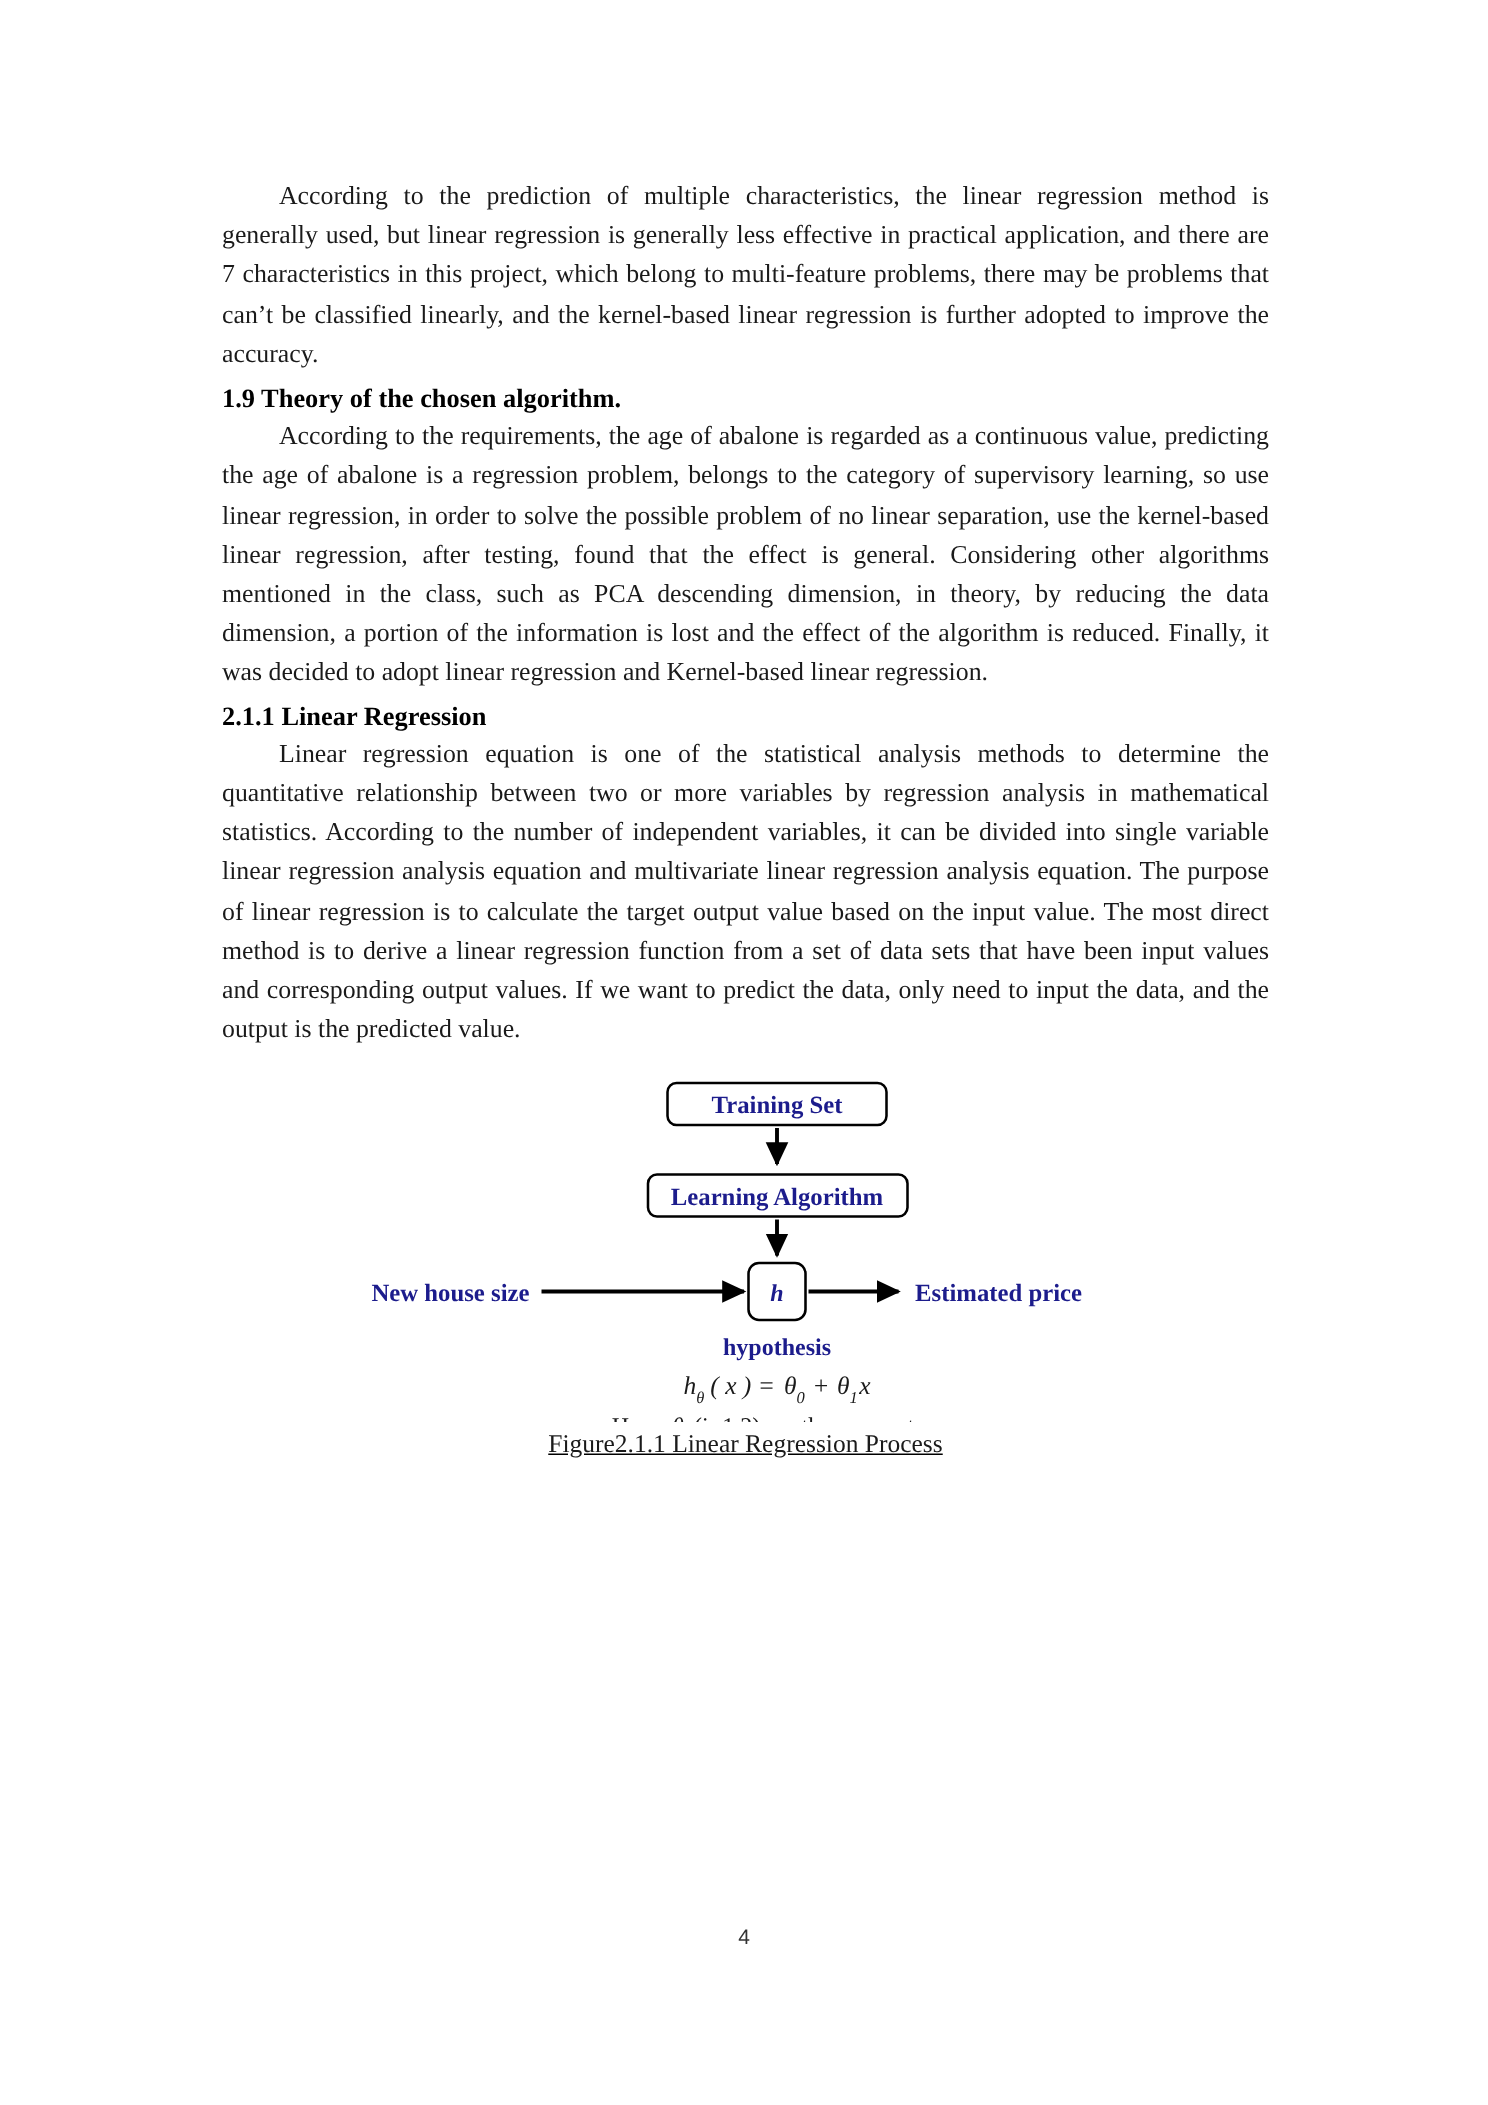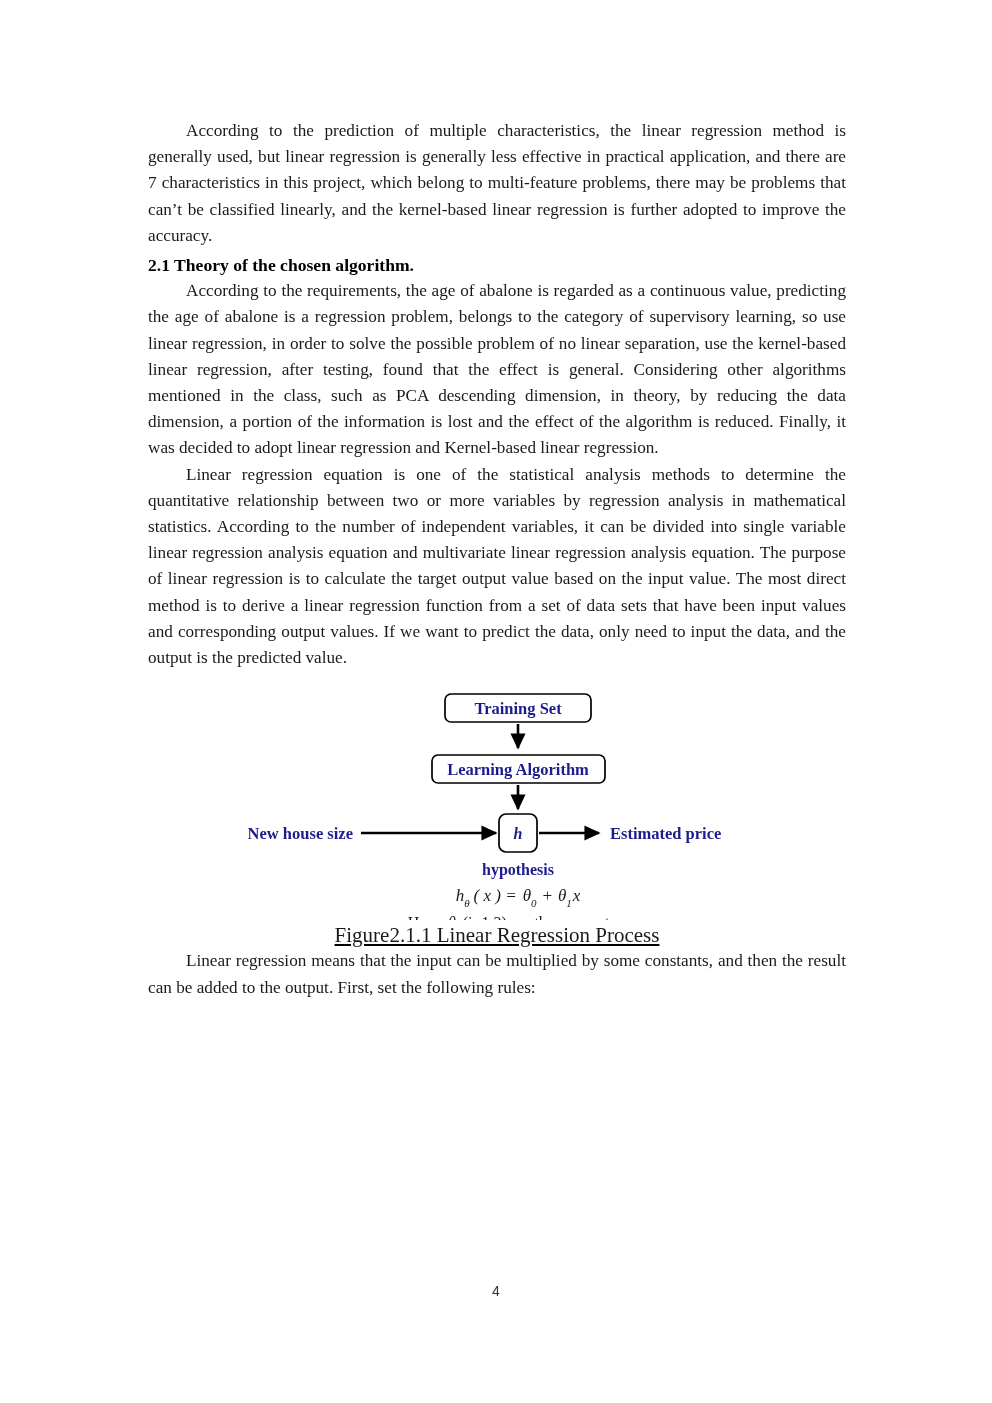--- a/index.html
+++ b/index.html
@@ -64,21 +64,21 @@
   .diagram {
     position: relative;
     width: 698px;
     height: 235px;
   }
   .diagram svg { display: block; }
 
   .fig-caption {
     margin-top: 2px;
     text-align: center;
-    font-size: 21px;
+    font-size: 17px;
     line-height: 26.2px;
     color: #1a1a1a;
   }
 
   .page-number {
     position: absolute;
     left: 0;
     top: 1283px;
     width: 992px;
     text-align: center;
@@ -89,25 +89,26 @@
 </style>
 </head>
 <body>
 
 <div class="page">
 
   <div class="content">
 
     <p class="body-text">According to the prediction of multiple characteristics, the linear regression method is generally used, but linear regression is generally less effective in practical application, and there are 7 characteristics in this project, which belong to multi-feature problems, there may be problems that can’t be classified linearly, and the kernel-based linear regression is further adopted to improve the accuracy.</p>
 
-    <h2 class="heading">2.1 Theory of the chosen algorithm.</h2>
+    <h2 class="heading">1.9 Theory of the chosen algorithm.</h2>
 
 
     <p class="body-text">According to the requirements, the age of abalone is regarded as a continuous value, predicting the age of abalone is a regression problem, belongs to the category of supervisory learning, so use linear regression, in order to solve the possible problem of no linear separation, use the kernel-based linear regression, after testing, found that the effect is general. Considering other algorithms mentioned in the class, such as PCA descending dimension, in theory, by reducing the data dimension, a portion of the information is lost and the effect of the algorithm is reduced. Finally, it was decided to adopt linear regression and Kernel-based linear regression.</p>
 
+    <h3 class="subheading">2.1.1 Linear Regression</h3>
 
     <p class="body-text">Linear regression equation is one of the statistical analysis methods to determine the quantitative relationship between two or more variables by regression analysis in mathematical statistics. According to the number of independent variables, it can be divided into single variable linear regression analysis equation and multivariate linear regression analysis equation. The purpose of linear regression is to calculate the target output value based on the input value. The most direct method is to derive a linear regression function from a set of data sets that have been input values and corresponding output values. If we want to predict the data, only need to input the data, and the output is the predicted value.</p>
 
     <div class="figure-block">
 
       <div class="diagram">
         <svg width="698" height="235" viewBox="0 0 698 235">
           <defs>
             <marker id="arrowhead" markerWidth="7" markerHeight="7" refX="5.6" refY="3.1" orient="auto" markerUnits="strokeWidth">
               <path d="M0,0.2 L6.2,3.1 L0,6.0 z" fill="#000000"></path>
@@ -145,19 +146,18 @@
             <text x="370" y="243" text-anchor="middle" font-family="'Liberation Serif', serif" font-size="16" fill="#1a1a1a">
               <tspan>Here,</tspan><tspan dx="5" font-style="italic">θ</tspan><tspan baseline-shift="sub" font-size="10.5" font-style="italic">i</tspan><tspan dx="4">(i=1,2) are the parameters</tspan>
             </text>
           </g>
         </svg>
       </div>
 
       <div class="fig-caption">Figure2.1.1 Linear Regression Process</div>
     </div>
 
-    <p class="body-text">Linear regression means that the input can be multiplied by some constants, and then the result can be added to the output. First, set the following rules:</p>
 
   </div>
 
   <div class="page-number">4</div>
 
 </div>
 
 </body></html>

